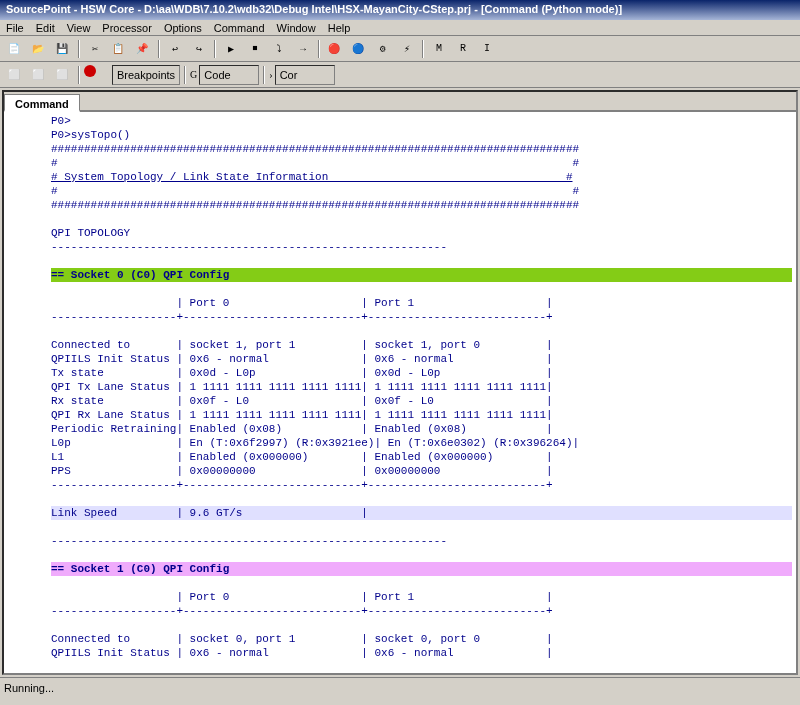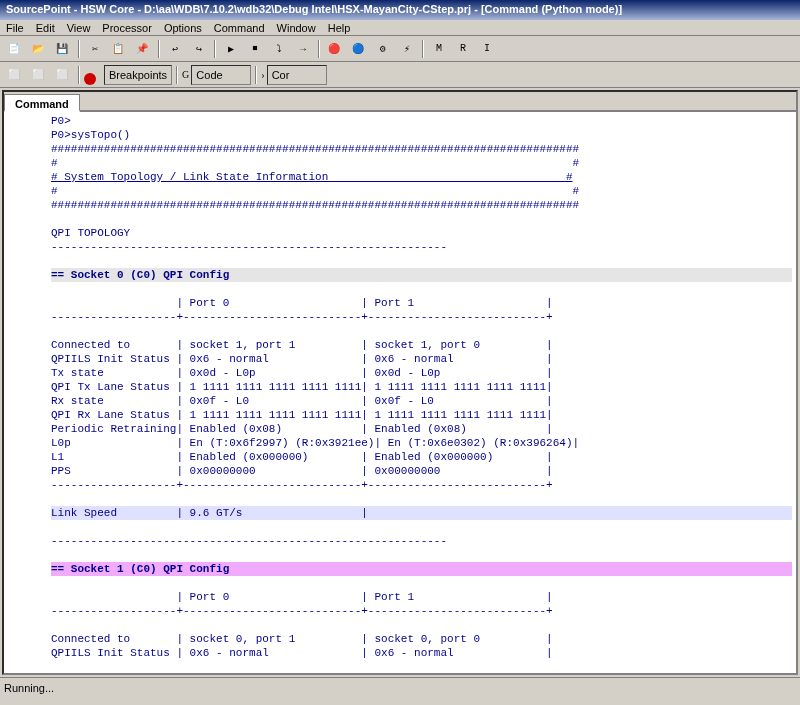--- a/index.html
+++ b/index.html
@@ -188,21 +188,21 @@
   <div class="tb-btn">M</div>
   <div class="tb-btn">R</div>
   <div class="tb-btn">I</div>
 </div>
 
 <div id="toolbar2">
   <div class="tb-btn">⬜</div>
   <div class="tb-btn">⬜</div>
   <div class="tb-btn">⬜</div>
   <div class="tb-separator"></div>
-  <div style="display:flex;align-items:flex-end;gap:8px;">
+  <div style="display:flex;align-items:flex-start;gap:16px;">
     <span style="background:#cc0000;border-radius:50%;width:12px;height:12px;display:inline-block;"></span>
     <span class="tb-label">Breakpoints</span>
   </div>
   <div class="tb-separator"></div>
   <div style="display:flex;align-items:center;gap:2px;">
     <span style="font-size:10px;font-family:Tahoma;">G</span>
     <span class="tb-label">Code</span>
   </div>
   <div class="tb-separator"></div>
   <div style="display:flex;align-items:center;">
@@ -222,21 +222,21 @@
       <span class="line">P0&gt;sysTopo()</span>
       <span class="line" style="color: rgb(0, 0, 139);">################################################################################</span>
       <span class="line" style="color: rgb(0, 0, 139);">#                                                                              #</span>
       <span class="line" style="color: rgb(0, 0, 139); text-decoration: underline;"># System Topology / Link State Information                                    #</span>
       <span class="line" style="color: rgb(0, 0, 139);">#                                                                              #</span>
       <span class="line" style="color: rgb(0, 0, 139);">################################################################################</span>
       <span class="line"> </span>
       <span class="line">QPI TOPOLOGY</span>
       <span class="line" style="color: rgb(0, 0, 139);">------------------------------------------------------------</span>
       <span class="line"> </span>
-      <span class="line" style="background: #e5e5e5; display: block; color: rgb(0, 0, 139); font-weight: bold;">== Socket 0 (C0) QPI Config</span>
+      <span class="line" style="background: #84cc16; display: block; color: rgb(0, 0, 139); font-weight: bold;">== Socket 0 (C0) QPI Config</span>
       <span class="line"> </span>
       <span class="line">                   | Port 0                    | Port 1                    |</span>
       <span class="line" style="color: rgb(0, 0, 139);">-------------------+---------------------------+---------------------------+</span>
       <span class="line"> </span>
       <span class="line">Connected to       | socket 1, port 1          | socket 1, port 0          |</span>
       <span class="line">QPIILS Init Status | 0x6 - normal              | 0x6 - normal              |</span>
       <span class="line">Tx state           | 0x0d - L0p                | 0x0d - L0p                |</span>
       <span class="line">QPI Tx Lane Status | 1 1111 1111 1111 1111 1111| 1 1111 1111 1111 1111 1111|</span>
       <span class="line">Rx state           | 0x0f - L0                 | 0x0f - L0                 |</span>
       <span class="line">QPI Rx Lane Status | 1 1111 1111 1111 1111 1111| 1 1111 1111 1111 1111 1111|</span>

